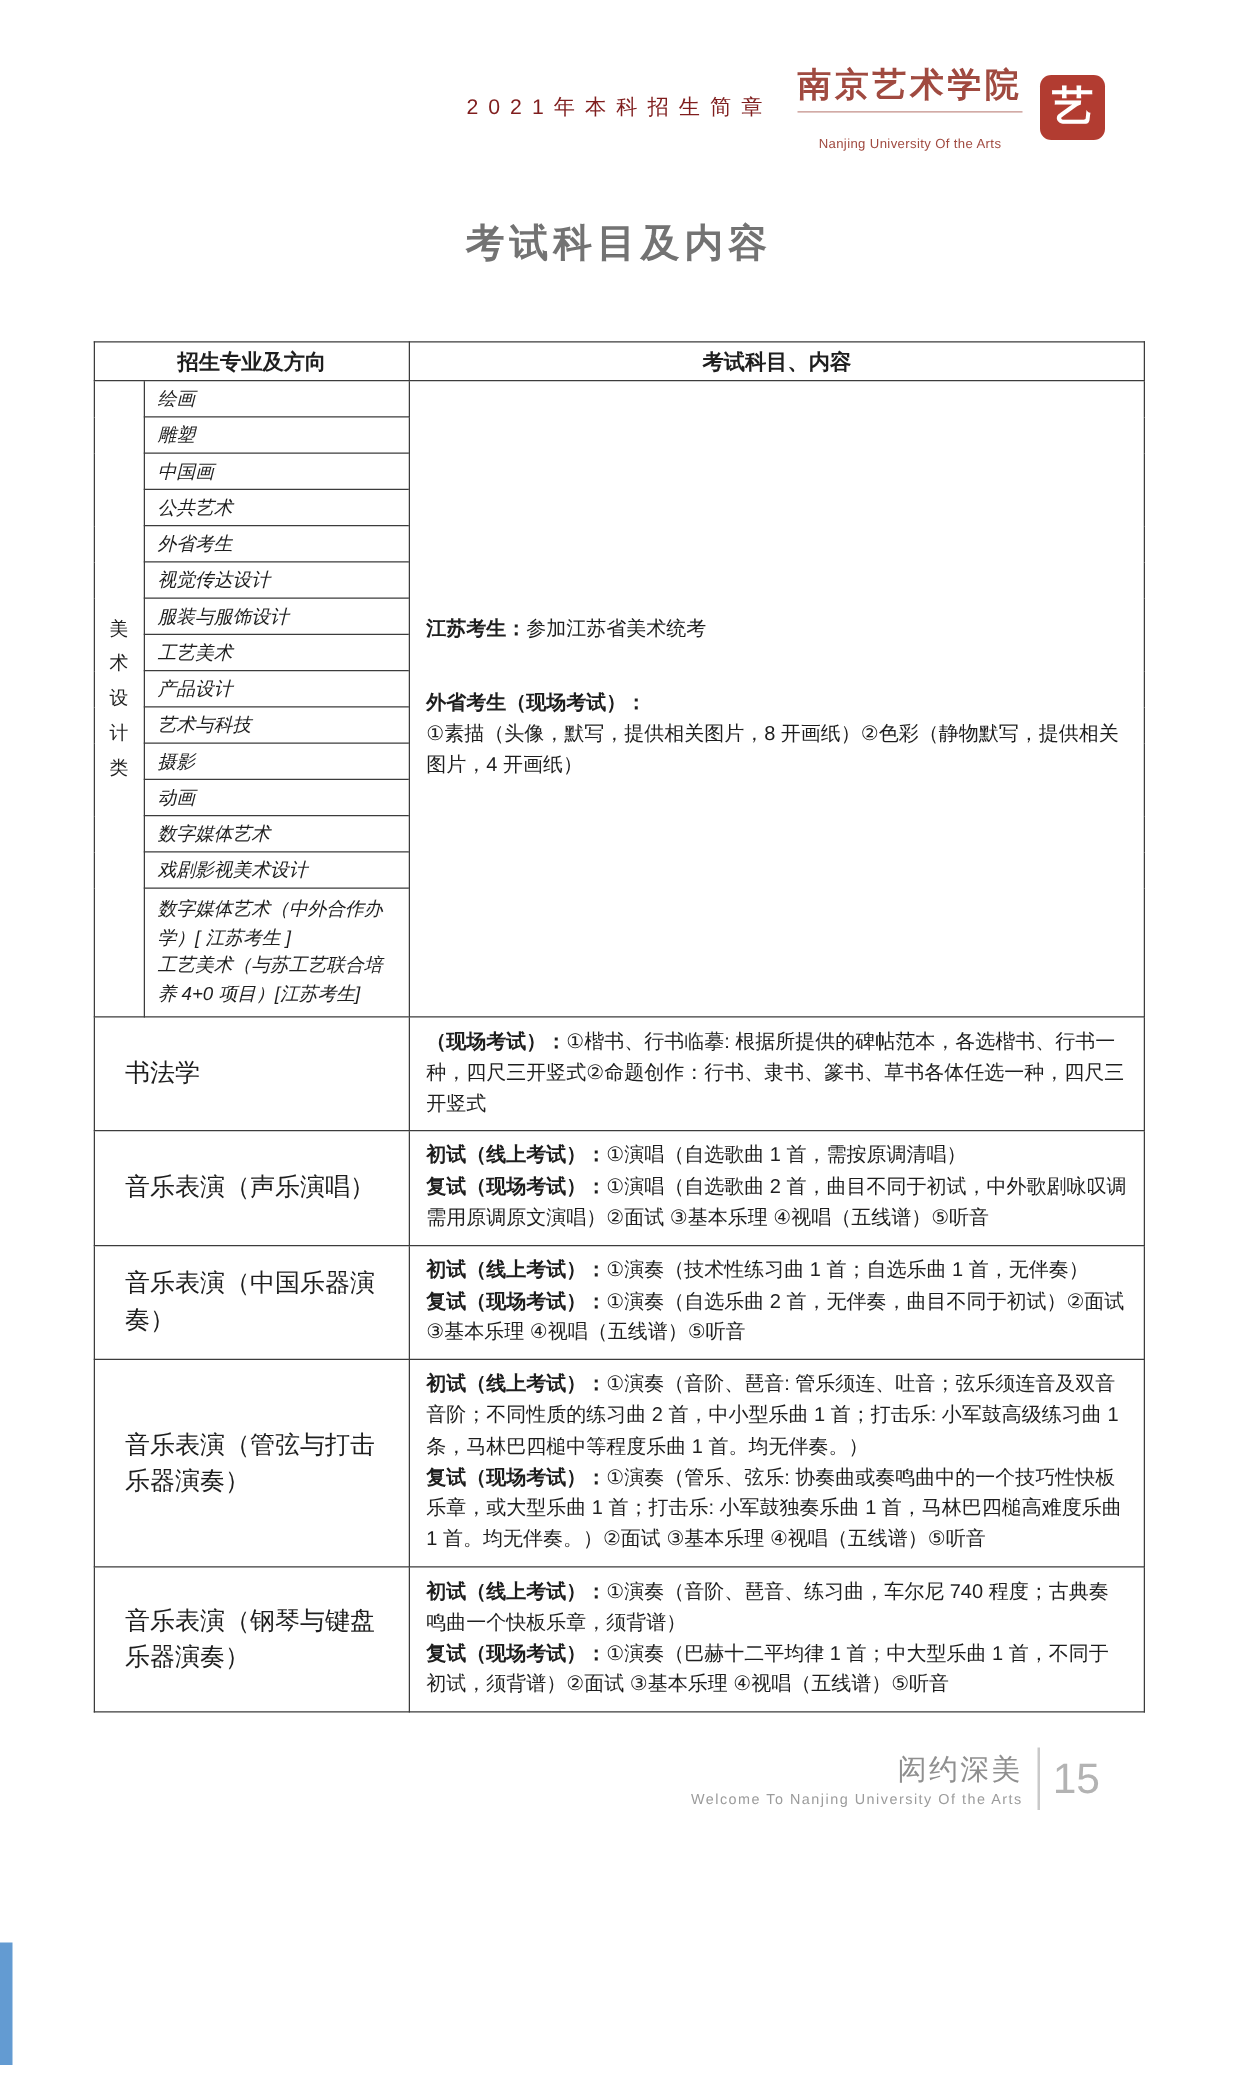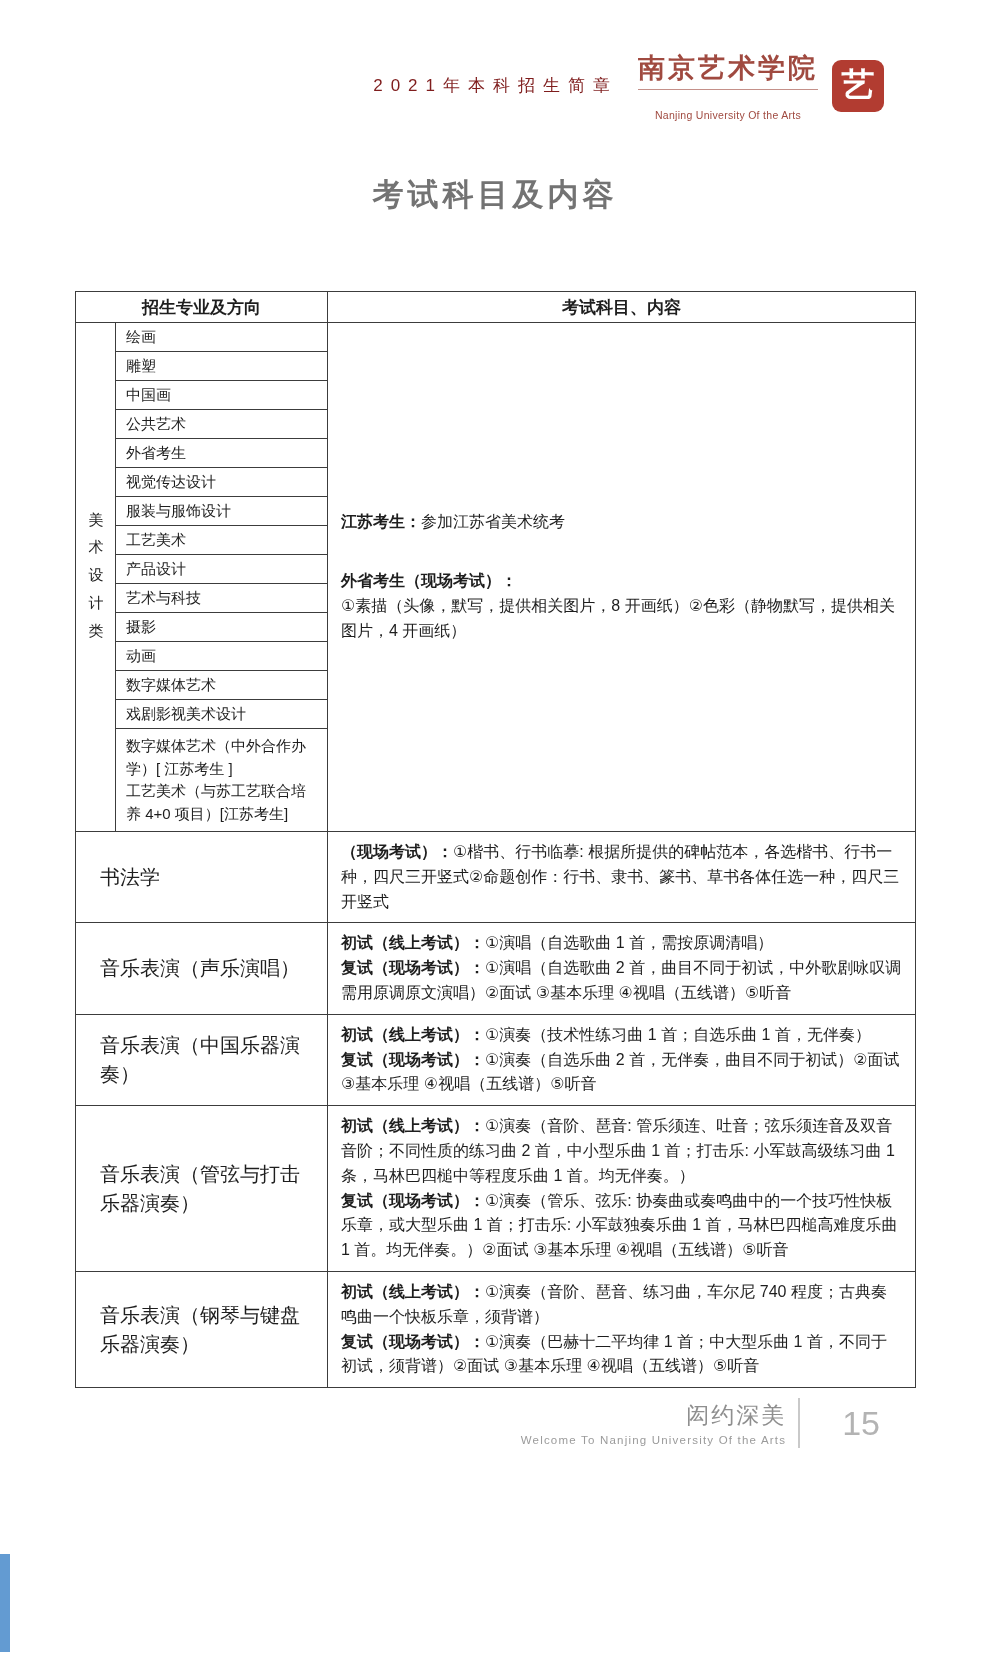--- a/index.html
+++ b/index.html
@@ -20,50 +20,50 @@
     padding-top:19px; border-top:1px solid #c49089; white-space:nowrap; }
   .seal { width:52px; height:52px; background:#b23c31; border-radius:9px;
     display:flex; align-items:center; justify-content:center; }
   .seal-char { color:#ffffff; font-size:33px; font-family:"Liberation Serif","DejaVu Serif",serif; font-weight:bold; }
 
   
   .page-title { position:absolute; top:174px; left:0; width:100%; margin:0;
     text-align:center; font-size:31px; font-weight:bold; color:#737373; letter-spacing:4px; }
 
   
-  .exam-table { position:absolute; top:291px; left:75px; width:840px;
+  .exam-table { position:absolute; top:273px; left:75px; width:840px;
     border-collapse:collapse; table-layout:fixed; }
   .exam-table th, .exam-table td { border:1px solid #3c3c3c; vertical-align:middle; }
   .col-cat { width:40px; } .col-major { width:212px; } .col-content { width:588px; }
 
   .head-row th { font-size:17px; font-weight:bold; height:30px; text-align:center; padding:0; }
 
-  .major-cell { font-size:15px; padding:3px 10px; height:22px; }
+  .major-cell { font-size:15px; padding:3px 10px; height:22px;font-style:italic; }
   .joint-cell { padding:6px 10px; font-size:15px; line-height:1.5; height:auto; }
   .joint-cell div + div { margin-top:0; }
 
   .cat-cell { padding:0; }
   .vertical-text { width:16px; margin:0 auto; font-size:15px; line-height:1.85;
-    word-break:break-all; text-align:right;font-family:Liberation Mono, monospace; }
+    word-break:break-all; text-align:left; }
 
   .content-cell { font-size:16px; line-height:1.55; padding:8px 13px; }
   .content-cell p { margin:0; }
   .content-cell b { font-weight:bold; }
   .art-content .gap-top { margin-top:34px; }
 
   .row-major { font-size:20px; padding:6px 10px 6px 24px; line-height:1.45; }
 
   
   .footer { position:absolute; top:1398px; right:110px; display:flex; align-items:center; }
   .footer-text { text-align:right; margin-right:12px; }
   .motto { font-family:"Liberation Serif","DejaVu Serif",serif; font-size:23px;
     color:#8f8f8f; letter-spacing:2px; }
   .welcome { font-size:11.5px; color:#9b9b9b; letter-spacing:1.2px; margin-top:3px; }
   .footer-divider { width:2px; height:50px; background:#c9c9c9; margin-right:10px; }
-  .page-number { font-size:34px; color:#b3b3b3; line-height:1;margin-left:32px; }
+  .page-number { font-size:34px; color:#b3b3b3; line-height:1; }
 
   .blue-bar { position:absolute; left:0; bottom:14px; width:10px; height:98px; background:#639bd2; }
 </style>
 </head>
 <body>
 
 <div class="page">
 
   <div class="blue-bar"></div>
 

